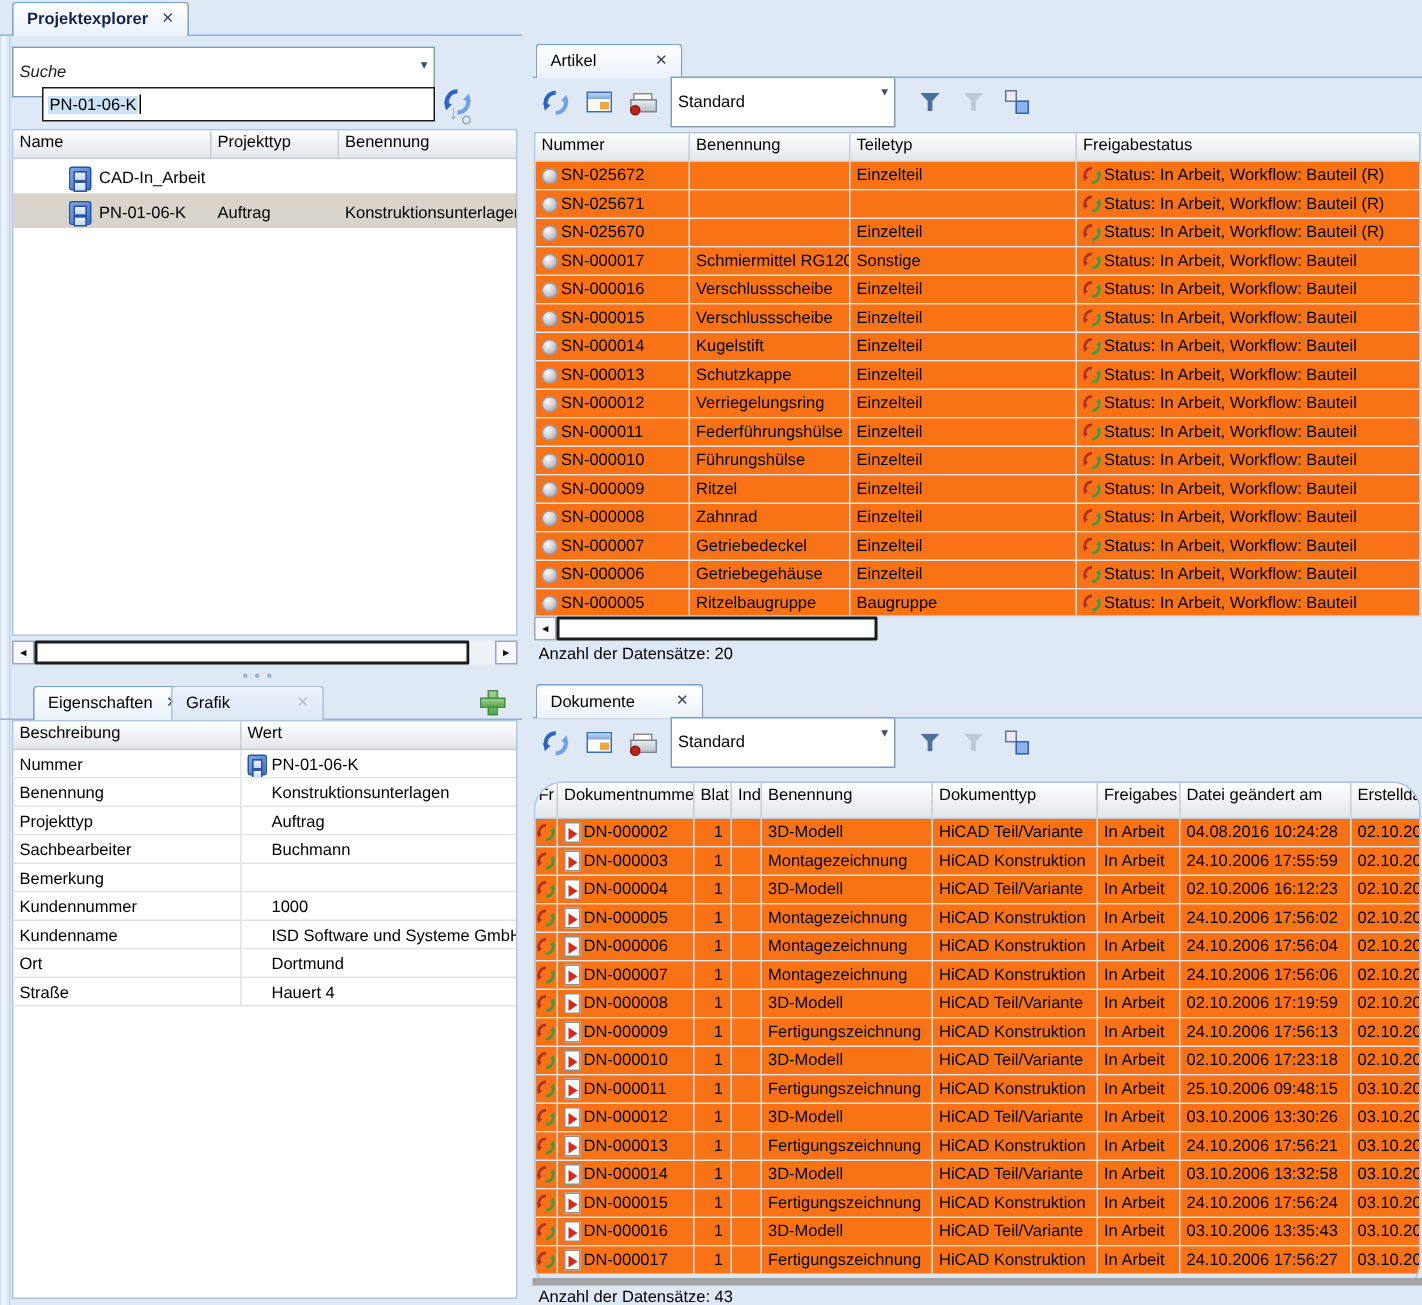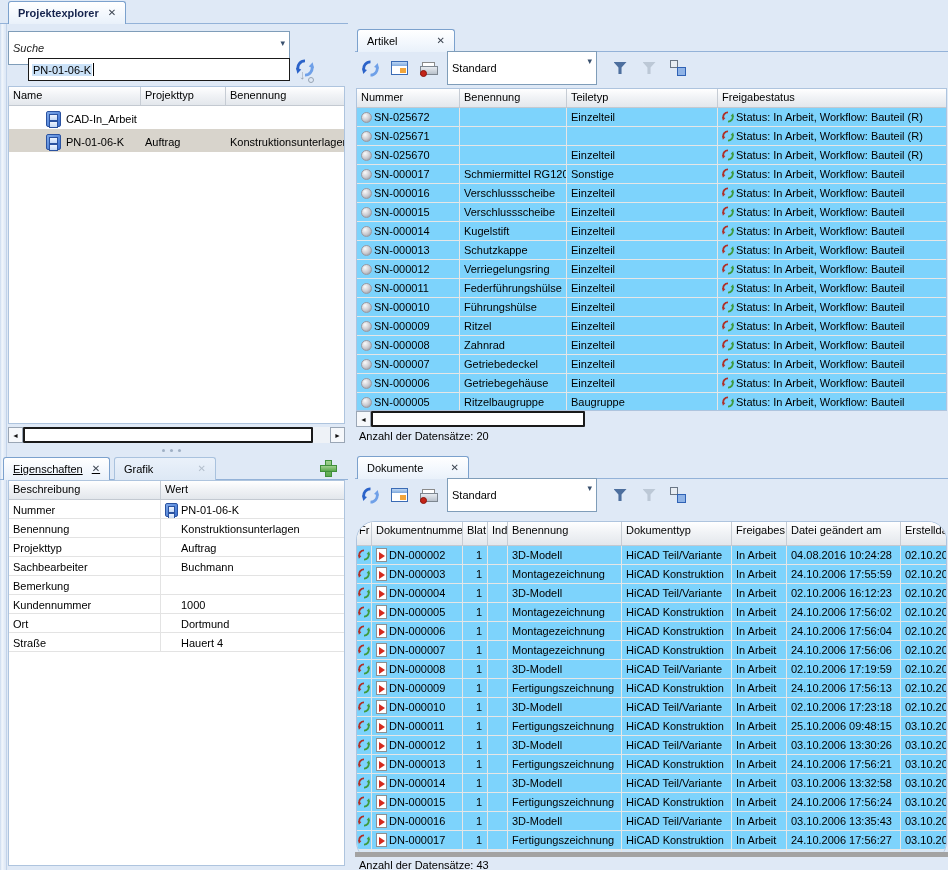--- a/index.html
+++ b/index.html
@@ -22,21 +22,21 @@
   .tab.inactive { background:linear-gradient(#eaf1fa,#dde8f5); border-color:#a9c2de; }
   .tab .close { font-size:10px; color:#3c4450; line-height:1; }
   .tab.inactive .close { color:#b4bfcc; }
   .tab-label-bold { font-weight:bold; color:#15234d; }
 
   
   .grid { background:#fff; border:1px solid #aec4de; overflow:hidden; }
   .ghead { display:flex; background:linear-gradient(#ffffff,#f1f3f6 45%,#e3e7ec); border-bottom:1px solid #c3c9d1; }
   .ghead .cell { border-right:1px solid #c6ccd4; font-weight:normal; }
   .cell { height:100%; padding:2px 2px 0 4px; overflow:hidden; white-space:nowrap; }
-  .grow { display:flex; height:19px; border-bottom:1px solid #e6e6e6; background:#7dd3fc; }
+  .grow { display:flex; height:19px; border-bottom:1px solid #e6e6e6; background:#f97316; }
   .grow .cell { border-right:1px solid #e6e6e6; display:flex; align-items:center; gap:2px; padding-top:0; }
   .grow.selected { background:#d9e7f5; }
   .grow.selected .cell { background:#d9e7f5; }
   .ghead19 { height:19px; } .ghead24 { height:24px; }
 
   
   .a1{width:103px;} .a2{width:107px;} .a3{width:151px;} .a4{flex:1; border-right:none !important;}
   
   .d1{width:15px; padding-left:1px;} .d2{width:91px;} .d3{width:25px; justify-content:flex-end; padding-right:5px;}
   .dh3{width:25px;} .d4{width:20px;} .d5{width:114px;} .d6{width:110px;} .d7{width:55px;} .d8{width:114px;}
@@ -201,21 +201,21 @@
   <div class="sbtn">►</div>
 </div>
 
 
 <div class="abs" style="left:162px;top:449px;">
     <div class="dots"></div>
   </div>
 
 
 <div class="abs tabstrip" style="left:0;top:456px;width:348px;height:24px;">
-  <div class="tab" style="left:3px;text-decoration:underline;">
+  <div class="tab" style="left:22px;">
     <span>Eigenschaften</span>
     <span class="close">✕</span>
   </div>
   <div class="tab inactive" style="left:114px;width:102px;">
     <span>Grafik</span>
     <span class="close" style="margin-left:auto;">✕</span>
   </div>
   <div class="plus-ic" style="position:absolute;left:320px;top:4px;"></div>
 </div>
 
@@ -259,20 +259,27 @@
         <div class="cell p2">
           <span class="cab" style="width: 13px; height: 14px; visibility: hidden;"></span>
           <span></span>
         </div>
       </div>
       <div class="props-row">
         <div class="cell p1">Kundennummer</div>
         <div class="cell p2">
           <span class="cab" style="width: 13px; height: 14px; visibility: hidden;"></span>
           <span>1000</span>
+        </div>
+      </div>
+      <div class="props-row">
+        <div class="cell p1">Kundenname</div>
+        <div class="cell p2">
+          <span class="cab" style="width: 13px; height: 14px; visibility: hidden;"></span>
+          <span>ISD Software und Systeme GmbH</span>
         </div>
       </div>
       <div class="props-row">
         <div class="cell p1">Ort</div>
         <div class="cell p2">
           <span class="cab" style="width: 13px; height: 14px; visibility: hidden;"></span>
           <span>Dortmund</span>
         </div>
       </div>
       <div class="props-row">

